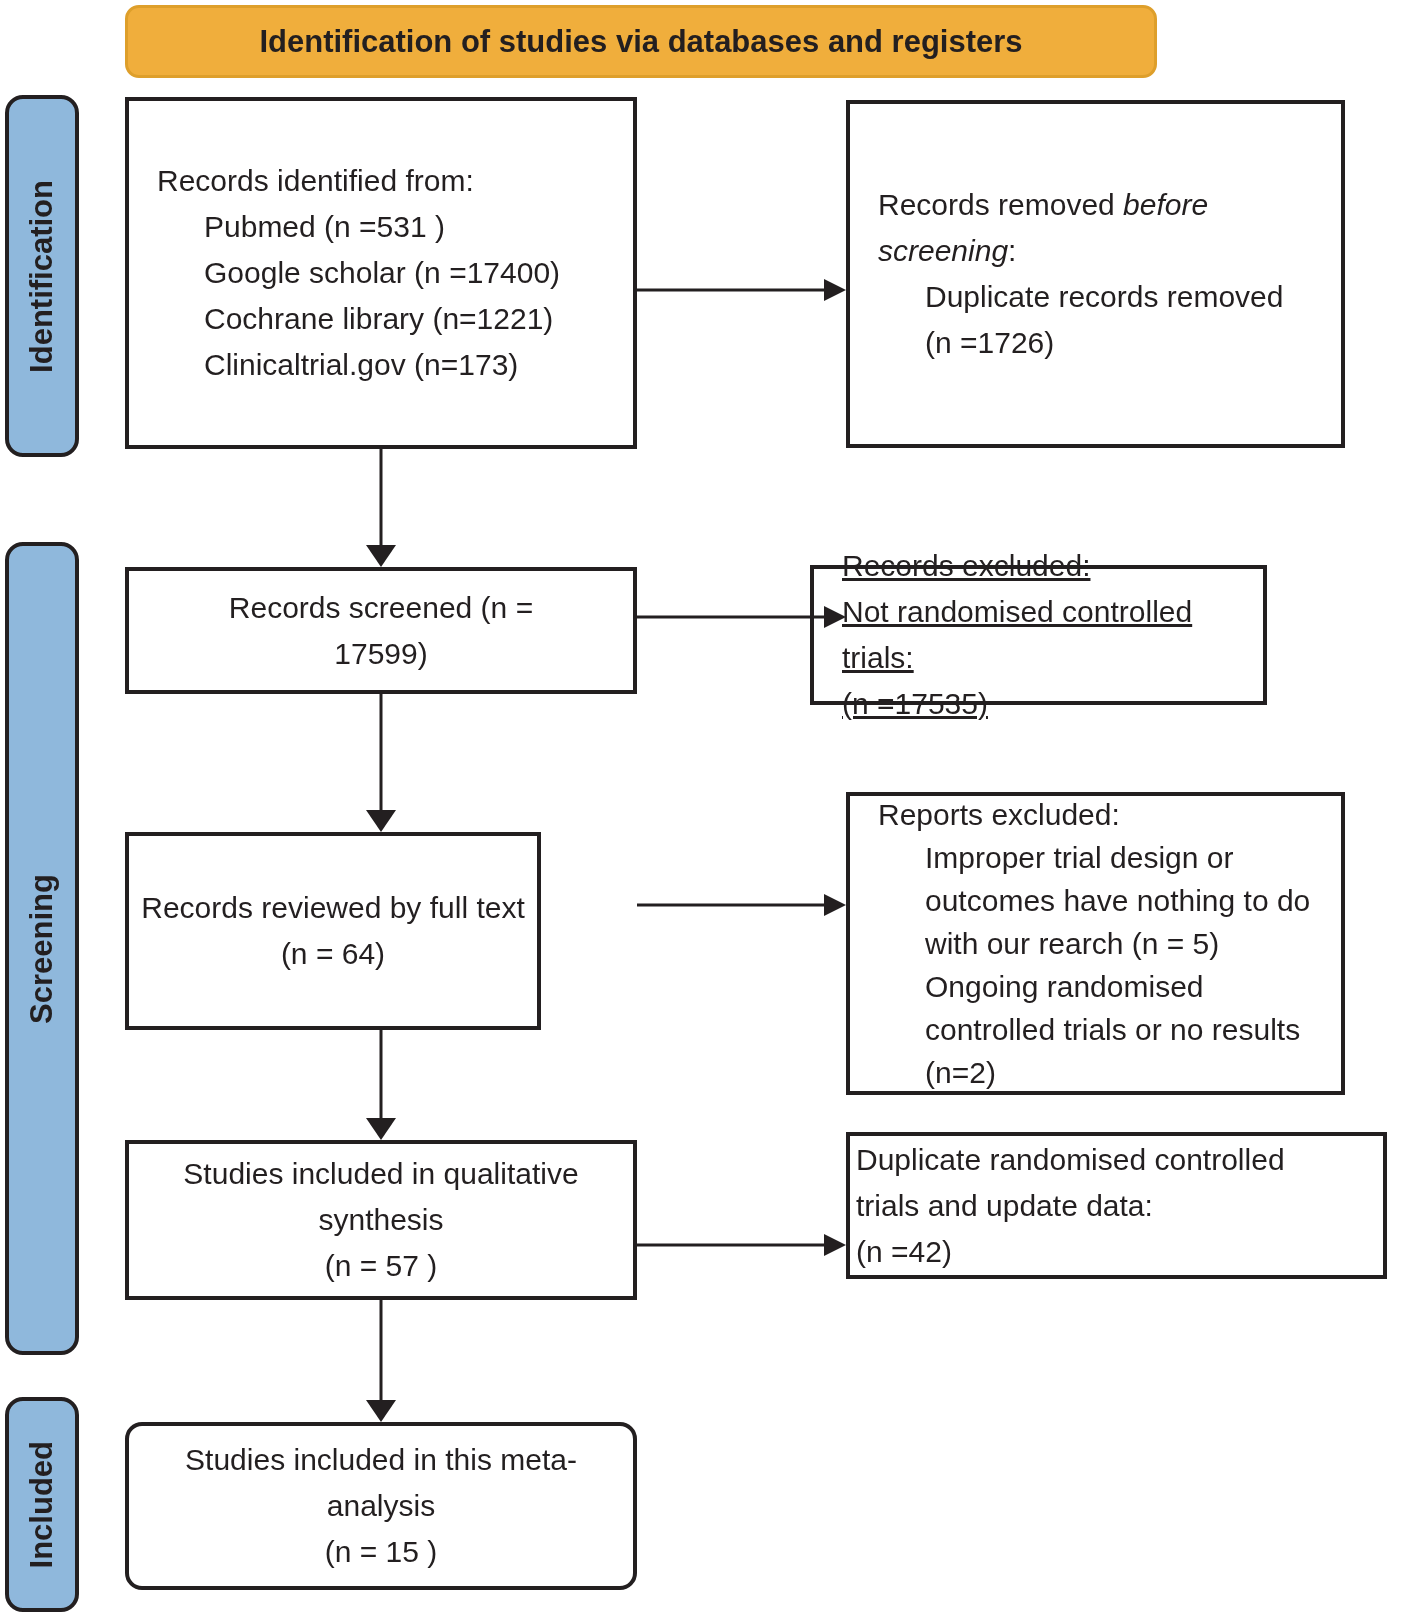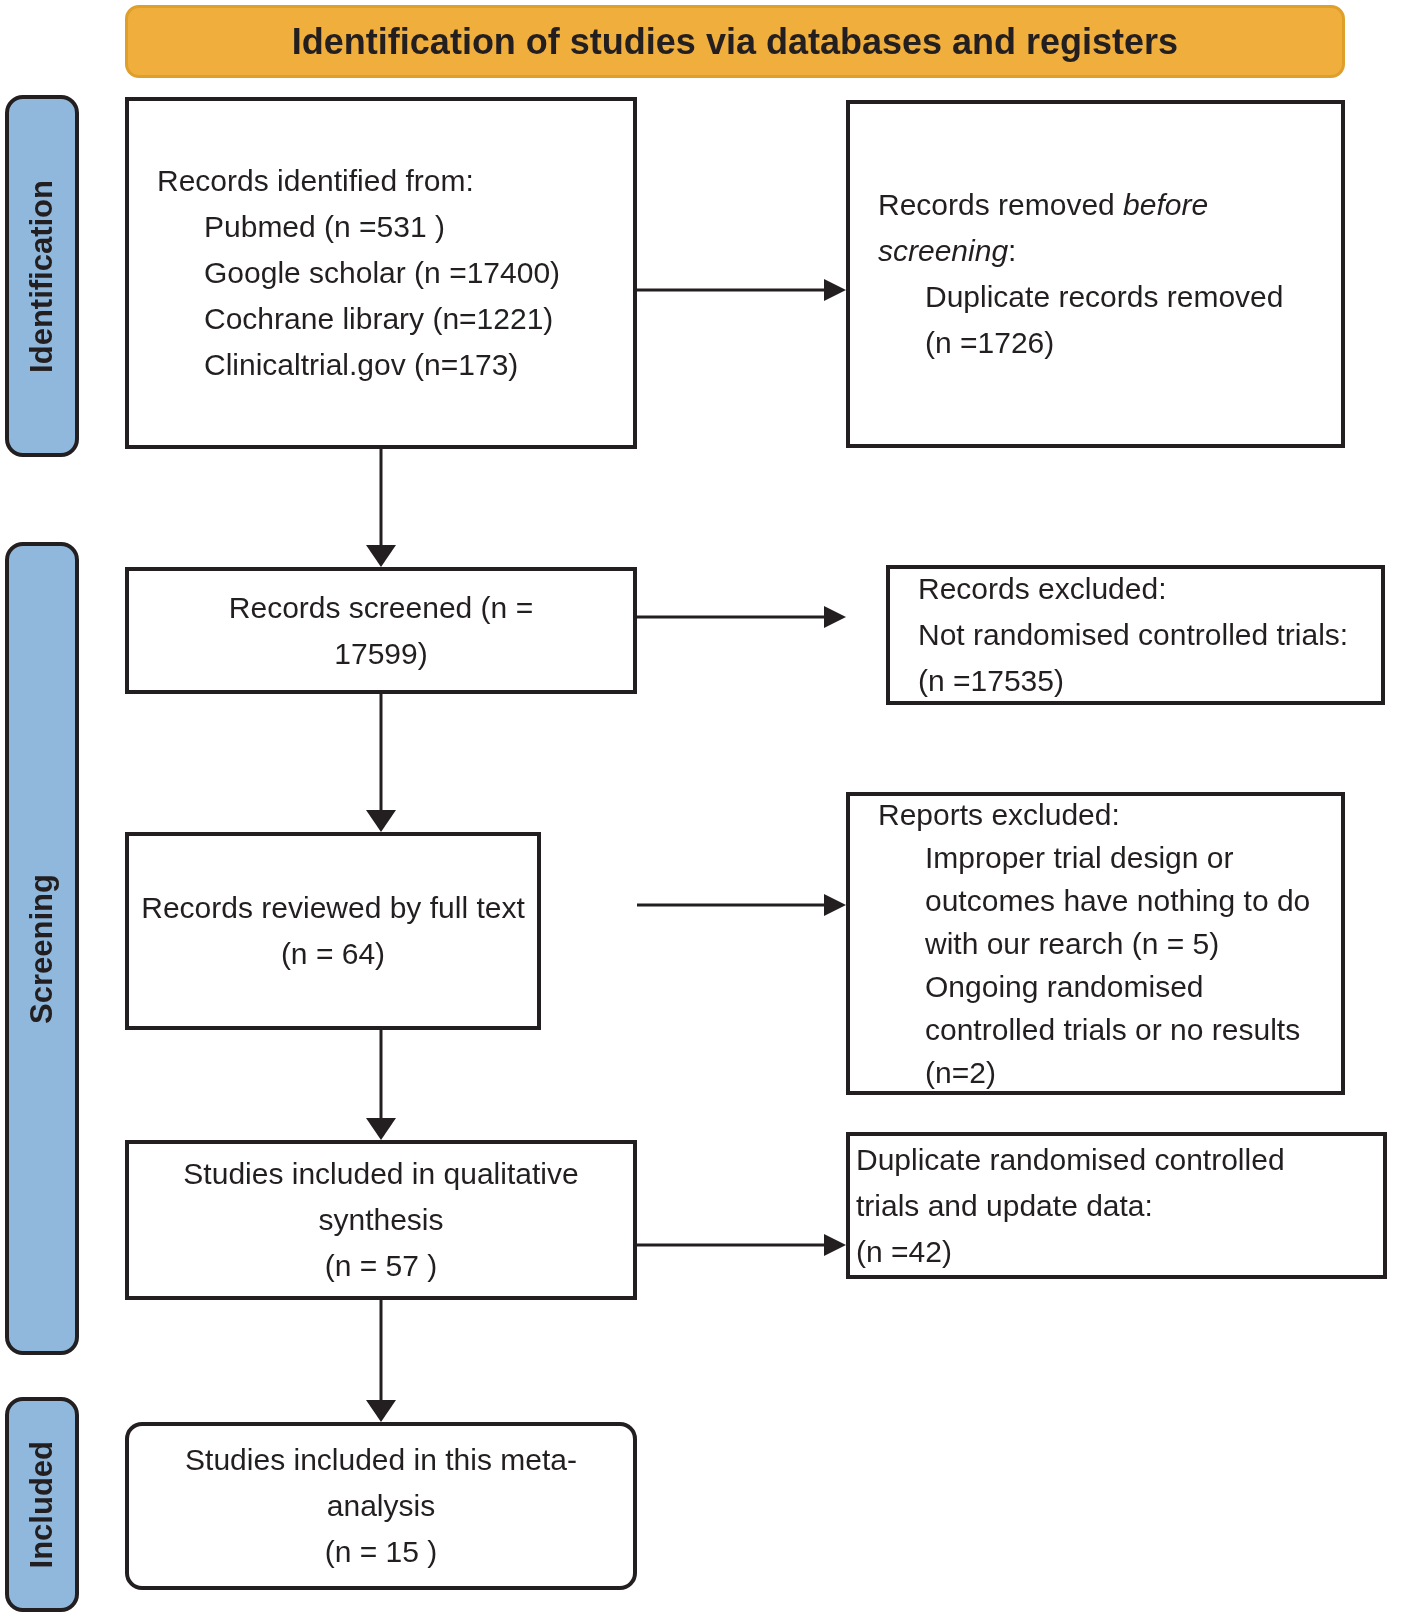--- a/index.html
+++ b/index.html
@@ -4,24 +4,24 @@
 <style>
   html,body{margin:0;padding:0;background:#ffffff;}
   .canvas{
     position:relative;
     width:1405px;height:1622px;
     background:#ffffff;
     font-family:"Liberation Sans","DejaVu Sans",sans-serif;
     color:#231f20;
   }
   .banner{
-    position:absolute;left:125px;top:5px;width:1220px;height:73px;
+    position:absolute;left:125px;top:5px;width:1032px;height:73px;
     background:#F0AE3C;border:3px solid #DE9F2B;border-radius:14px;
     display:flex;align-items:center;justify-content:center;
-    font-size:36px;font-weight:bold;box-sizing:border-box;
+    font-size:31px;font-weight:bold;box-sizing:border-box;
   }
   .side{
     position:absolute;left:5px;width:74px;
     background:#8FB8DC;border:4px solid #231f20;border-radius:18px;
     display:flex;align-items:center;justify-content:center;
     box-sizing:border-box;
   }
   .side span{
     writing-mode:vertical-rl;transform:rotate(180deg);
     font-size:31px;font-weight:bold;white-space:nowrap;
@@ -106,21 +106,21 @@
     <div>(n = 15 )</div>
   </div>
 
   <div class="box left" style="left:846px;top:100px;width:499px;height:348px;">
     <div><span>Records removed </span><i>before</i></div>
     <div><i>screening</i><span>:</span></div>
     <div class="indent">Duplicate records removed</div>
     <div class="indent">(n =1726)</div>
   </div>
 
-  <div class="box left" style="left:886px;top:565px;width:499px;height:140px;">
+  <div class="box left" style="left:810px;top:565px;width:457px;height:140px;text-decoration:underline;">
     <div>Records excluded:</div>
     <div>Not randomised controlled trials:</div>
     <div>(n =17535)</div>
   </div>
 
   <div class="box left tight" style="left:846px;top:792px;width:499px;height:303px;">
     <div>Reports excluded:</div>
     <div class="indent">Improper trial design or</div>
     <div class="indent">outcomes have nothing to do</div>
     <div class="indent">with our rearch (n = 5)</div>

